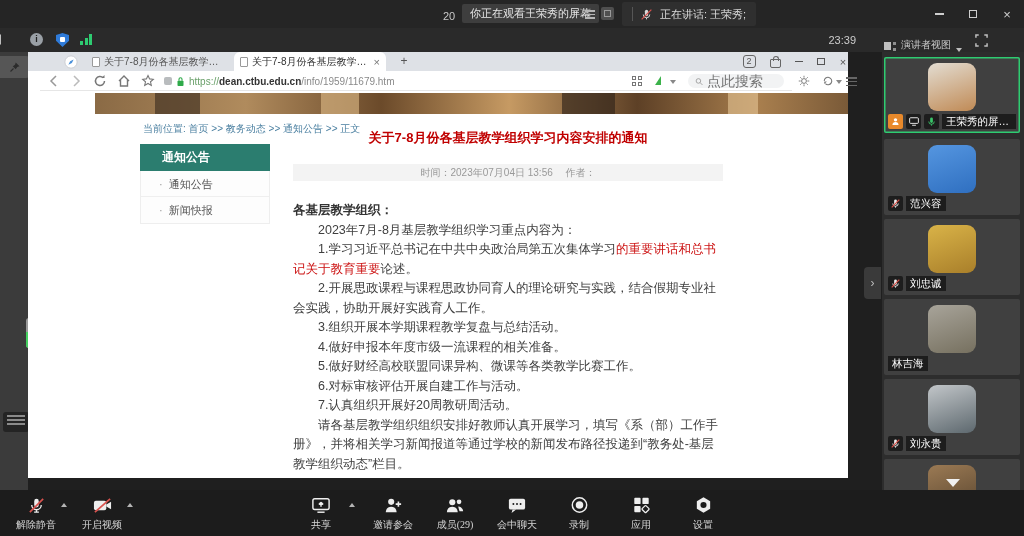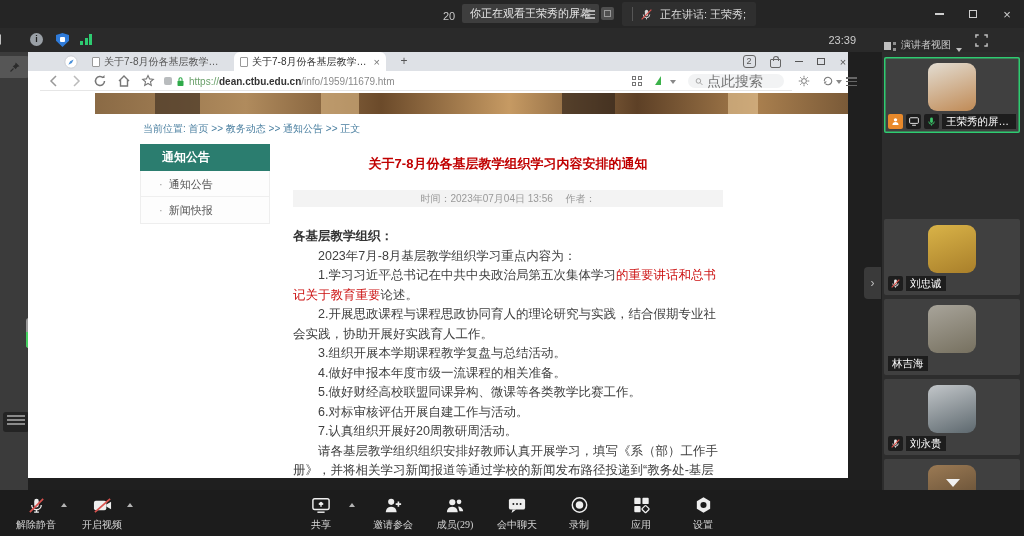--- a/index.html
+++ b/index.html
@@ -78,21 +78,21 @@
   .pagearea { position:absolute; left:0; top:39px; width:820px; height:387px; background:#fff; overflow:hidden; }
   .banner { position:absolute; left:67px; top:2px; width:753px; height:21px; background:linear-gradient(90deg,#8a6a45,#b08b5d 20%,#6b4a2a 38%,#c69a63 55%,#5d4026 72%,#a97f4e 88%,#7a5a38); overflow:hidden; }
   .banner i { position:absolute; top:0; bottom:0; display:block; opacity:.65; }
   .breadcrumb { position:absolute; left:115px; top:31px; font-size:10px; color:#4a7fa0; }
   .side { position:absolute; left:112px; top:53px; width:130px; }
   .side-hd { height:27px; background:#2b7d6f; color:#fff; font-size:12px; font-weight:bold; line-height:27px; padding-left:22px; }
   .side-list { border:1px solid #eee; border-top:none; background:#fdfdfd; }
   .side-item { height:26px; line-height:26px; font-size:11px; color:#555; padding-left:18px; border-bottom:1px solid #efefef; }
   .side-item:before { content:"·"; margin-right:6px; color:#999; }
   .article { position:absolute; left:265px; top:0; width:430px; }
-  .art-title { margin-top:64px; text-align:center; font-size:13px; font-weight:bold; color:#c00000; }
+  .art-title { margin-top:38px; text-align:center; font-size:13px; font-weight:bold; color:#c00000; }
   .art-meta { margin-top:17px; height:17px; background:#f3f3f3; text-align:center; font-size:10px; color:#999; line-height:17px; }
   .art-body { margin-top:20px; font-size:12.5px; line-height:19.5px; color:#404040; }
   .para { text-indent:2em; }
   .para.noindent { text-indent:0; }
   .seg-bold { font-weight:bold; color:#333; }
   .seg-red { color:#cc1111; }
 
   
   .collapse { left:864px; top:267px; width:17px; height:32px; background:#3a3a3a; border-radius:4px 0 0 4px; color:#bbb; font-size:12px; display:flex; align-items:center; justify-content:center; }
 
@@ -339,20 +339,33 @@
           </span>
           <span class="b14 b-mic">
             <svg width="11" height="11" viewBox="0 0 16 16">
               <path d="M8 2a2 2 0 0 1 2 2v4a2 2 0 0 1-4 0V4a2 2 0 0 1 2-2z" fill="#3ac569"></path>
               <path d="M4 8a4 4 0 0 0 8 0M8 12v2" stroke="#3ac569" stroke-width="1.3" fill="none"></path>
             </svg>
           </span>
           <span class="pname">王荣秀的屏幕...</span>
         </div>
       </div>
+      <div class="tile" style="top: 87px;">
+        <div class="avatar" style="background: linear-gradient(160deg, rgb(85, 150, 224), rgb(47, 111, 192));"></div>
+        <div class="lrow">
+          <span class="b14 b-mic">
+            <svg width="11" height="11" viewBox="0 0 16 16">
+              <path d="M8 2a2 2 0 0 1 2 2v4a2 2 0 0 1-4 0V4a2 2 0 0 1 2-2z" fill="#eee"></path>
+              <path d="M4 8a4 4 0 0 0 8 0M8 12v2" stroke="#eee" stroke-width="1.3" fill="none"></path>
+              <line x1="2.5" y1="13.5" x2="13.5" y2="2.5" stroke="#e0524a" stroke-width="1.6"></line>
+            </svg>
+          </span>
+          <span class="pname">范兴容</span>
+        </div>
+      </div>
       <div class="tile" style="top: 167px;">
         <div class="avatar" style="background: linear-gradient(160deg, rgb(217, 179, 72), rgb(169, 127, 42));"></div>
         <div class="lrow">
           <span class="b14 b-mic">
             <svg width="11" height="11" viewBox="0 0 16 16">
               <path d="M8 2a2 2 0 0 1 2 2v4a2 2 0 0 1-4 0V4a2 2 0 0 1 2-2z" fill="#eee"></path>
               <path d="M4 8a4 4 0 0 0 8 0M8 12v2" stroke="#eee" stroke-width="1.3" fill="none"></path>
               <line x1="2.5" y1="13.5" x2="13.5" y2="2.5" stroke="#e0524a" stroke-width="1.6"></line>
             </svg>
           </span>

